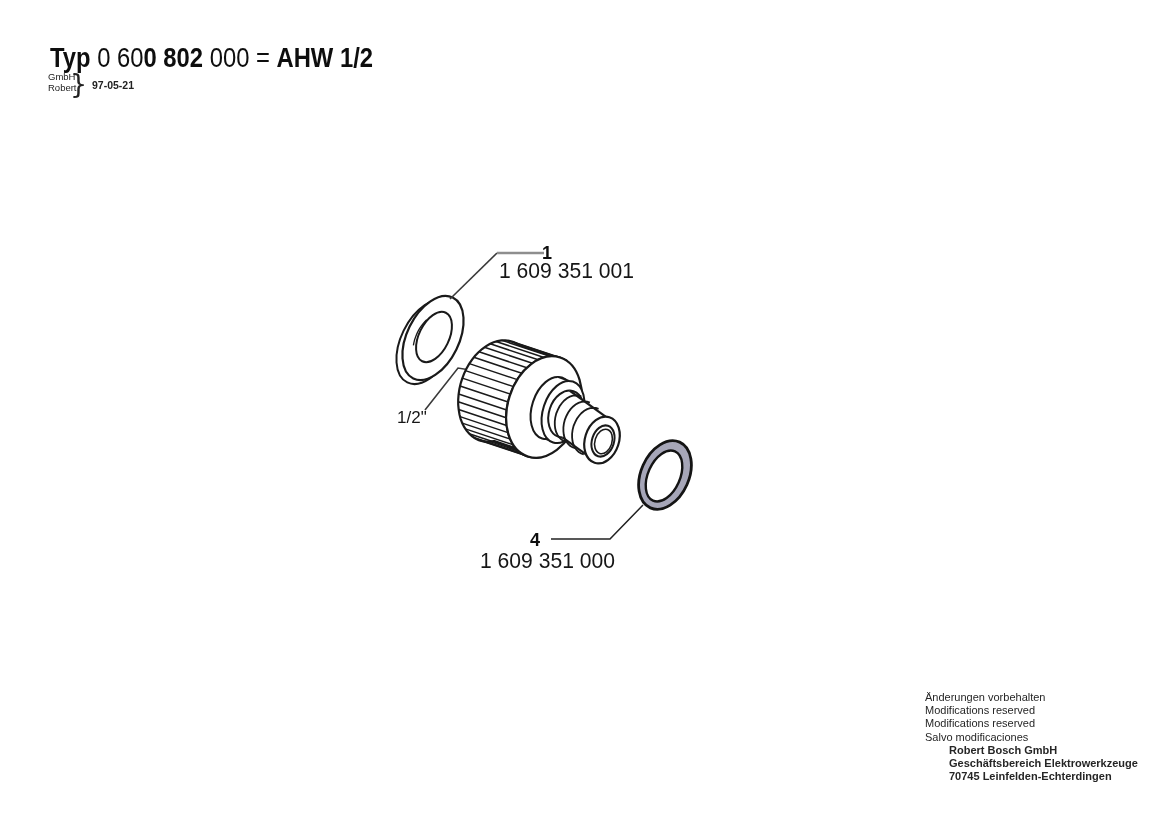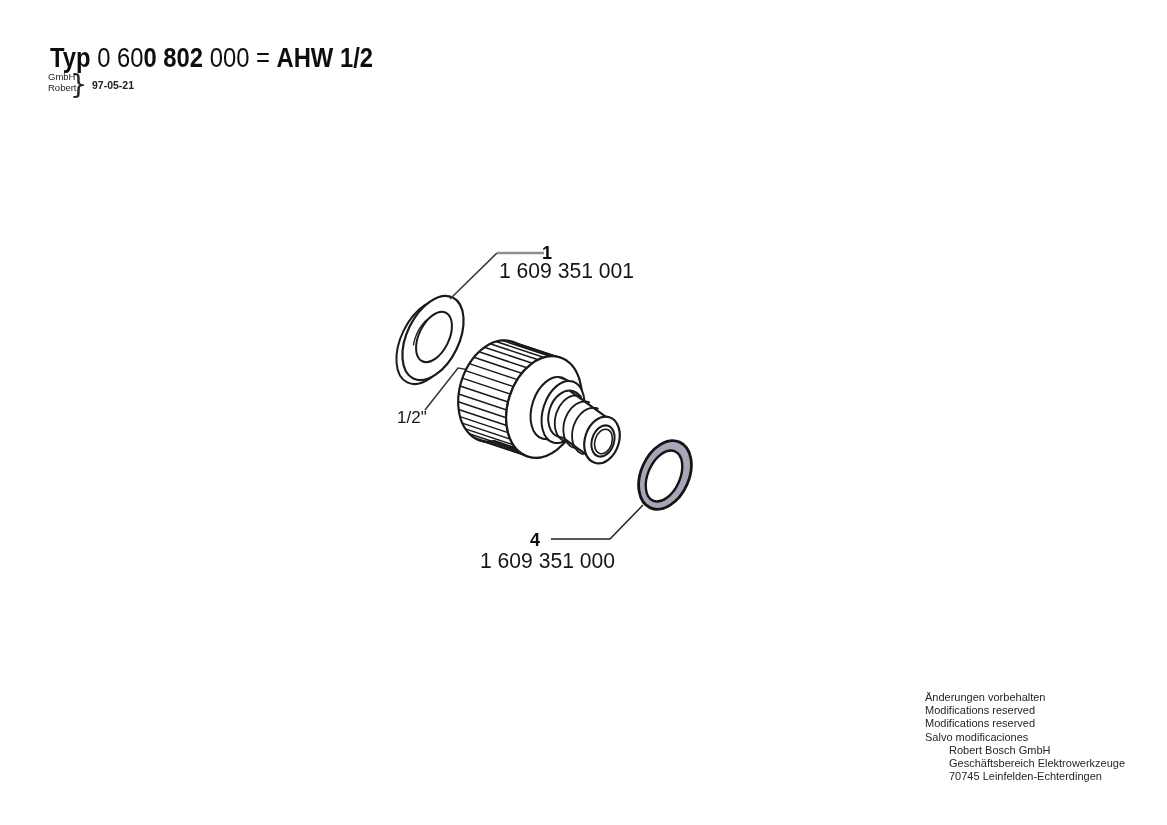--- a/index.html
+++ b/index.html
@@ -15,21 +15,21 @@
                font-family:"DejaVu Sans",sans-serif;}
   #issue-date{left:92px;top:79px;font-size:10.5px;color:#222;font-weight:bold;}
   .callout{font-size:18px;font-weight:bold;color:#0e0e0e;}
   .partnum{font-size:22px;color:#161616;white-space:pre;transform:scaleX(0.96);transform-origin:0 0;}
   #dim-label{left:397px;top:408px;font-size:17px;color:#161616;}
   #callout-1{left:542px;top:243px;}
   #partnum-1{left:499px;top:258px;}
   #callout-4{left:530px;top:530px;}
   #partnum-4{left:480px;top:548px;}
   #footer{left:905px;top:691px;font-size:11px;line-height:13.2px;color:#262626;margin-left:20px;}
-  #footer .bold{font-weight:normal;padding-left:24px;}
+  #footer .bold{font-weight:bold;padding-left:24px;}
   svg{position:absolute;left:0;top:0;}
 </style>
 </head>
 <body>
 
 <div id="sheet">
 
   <svg id="drawing" width="1167" height="825" viewBox="0 0 1167 825">
       <g>
         <ellipse cx="427" cy="342" rx="26" ry="45" transform="rotate(26 427 342)" fill="#fff" stroke="#1a1a1a" stroke-width="2"></ellipse>

